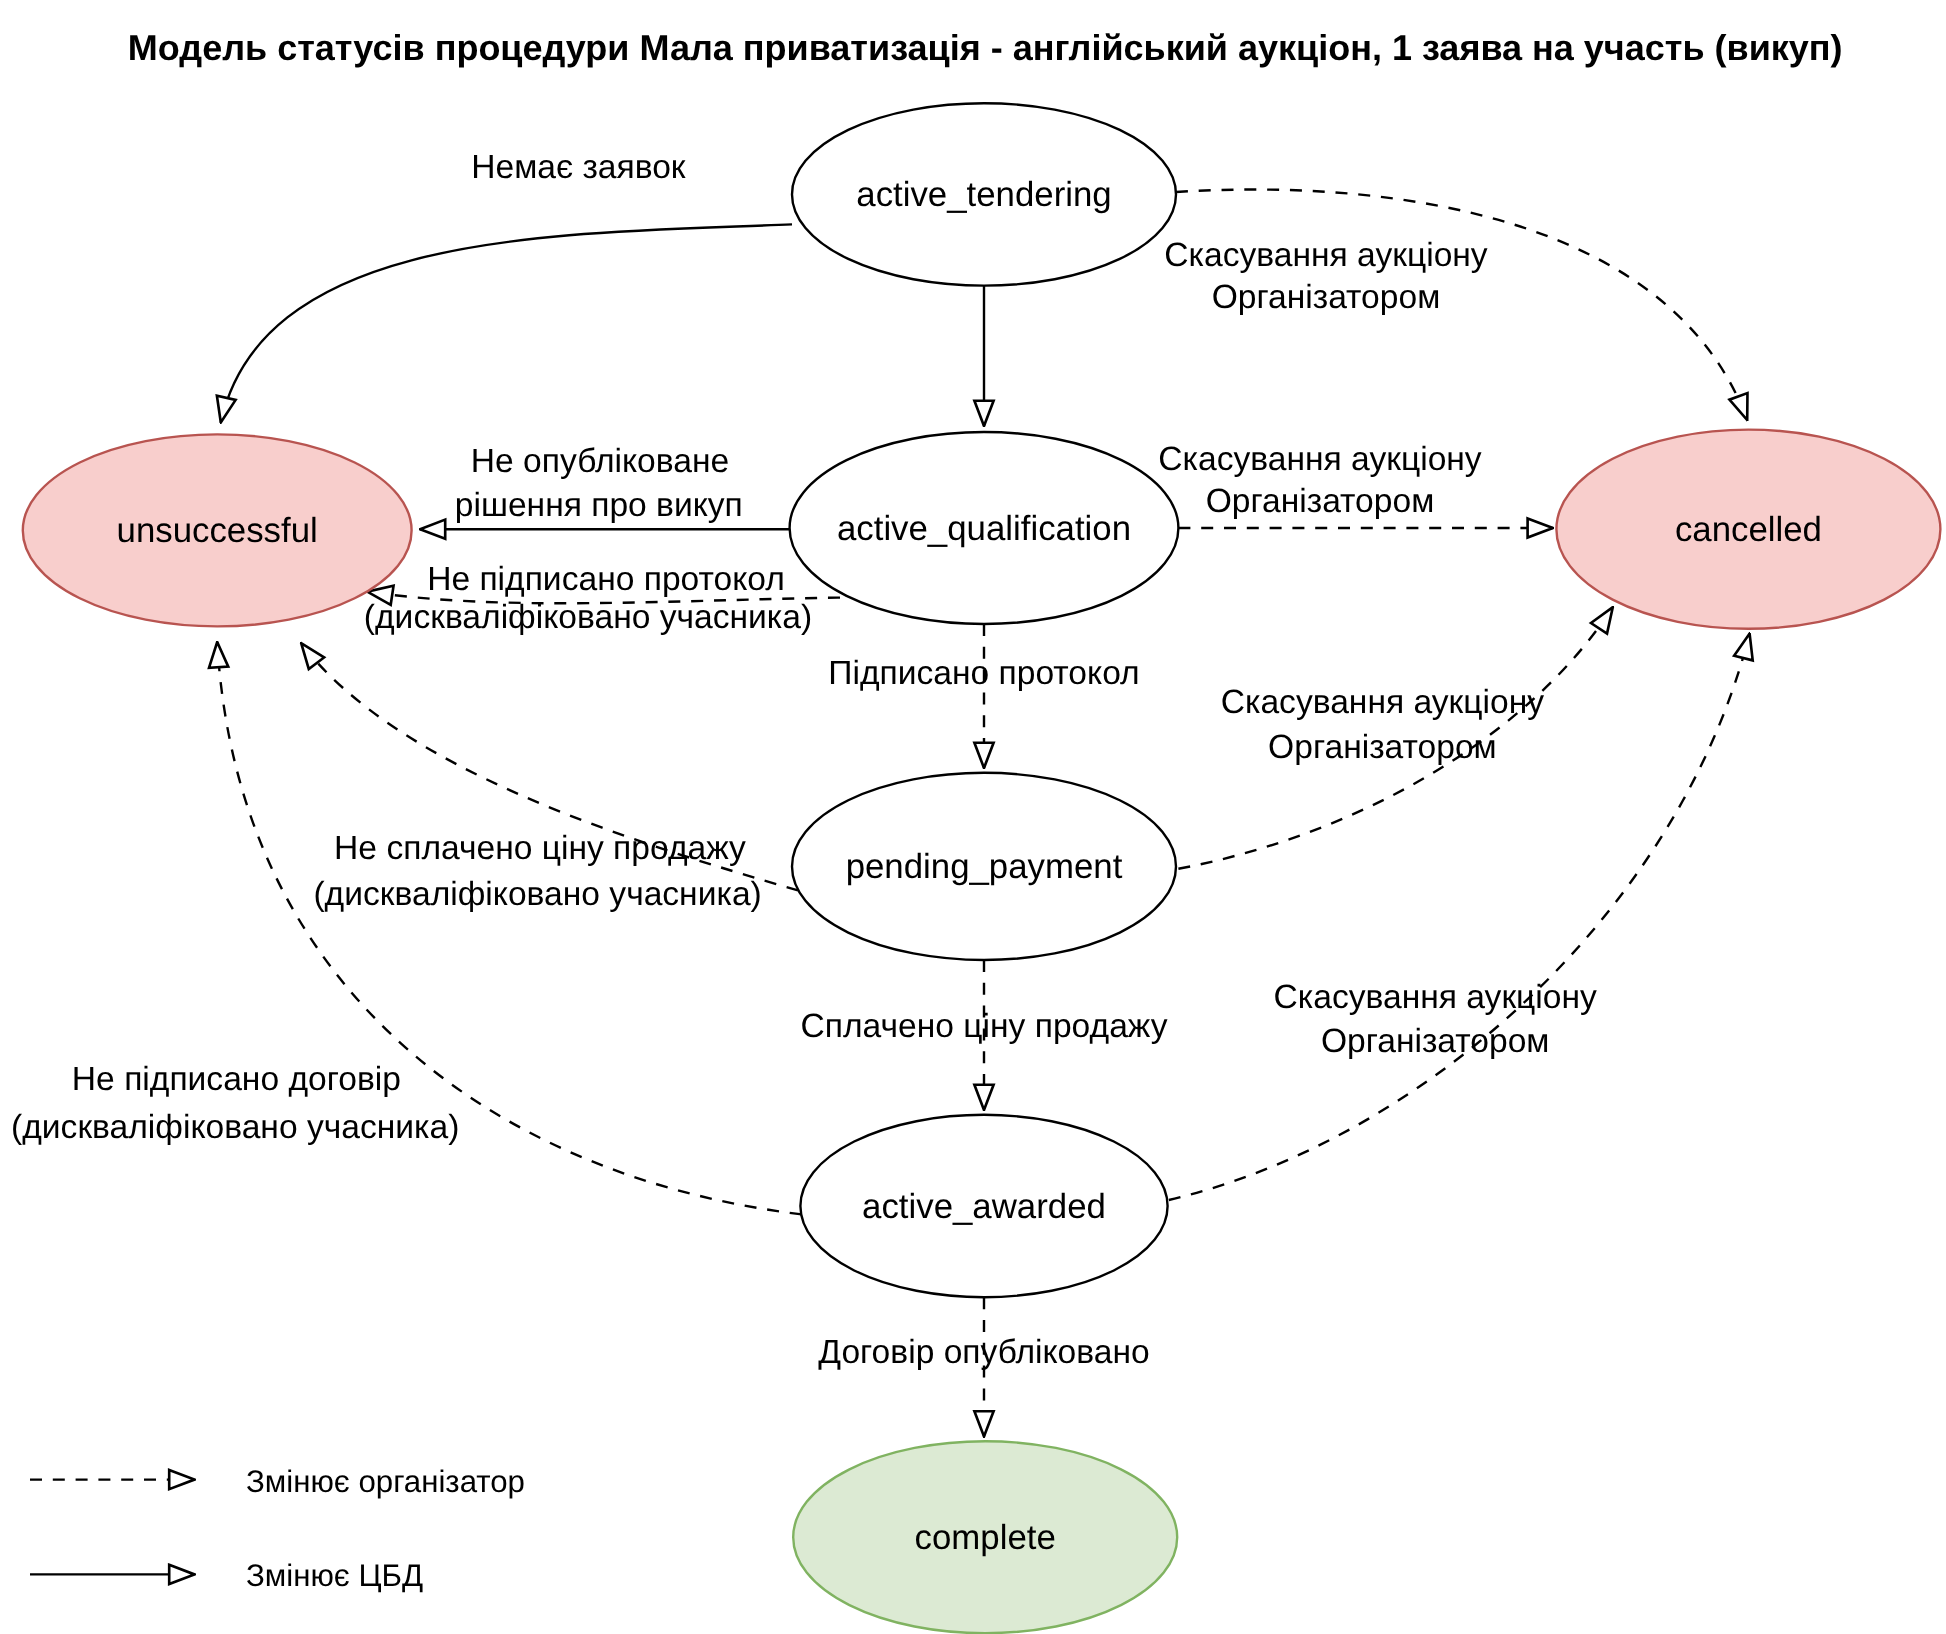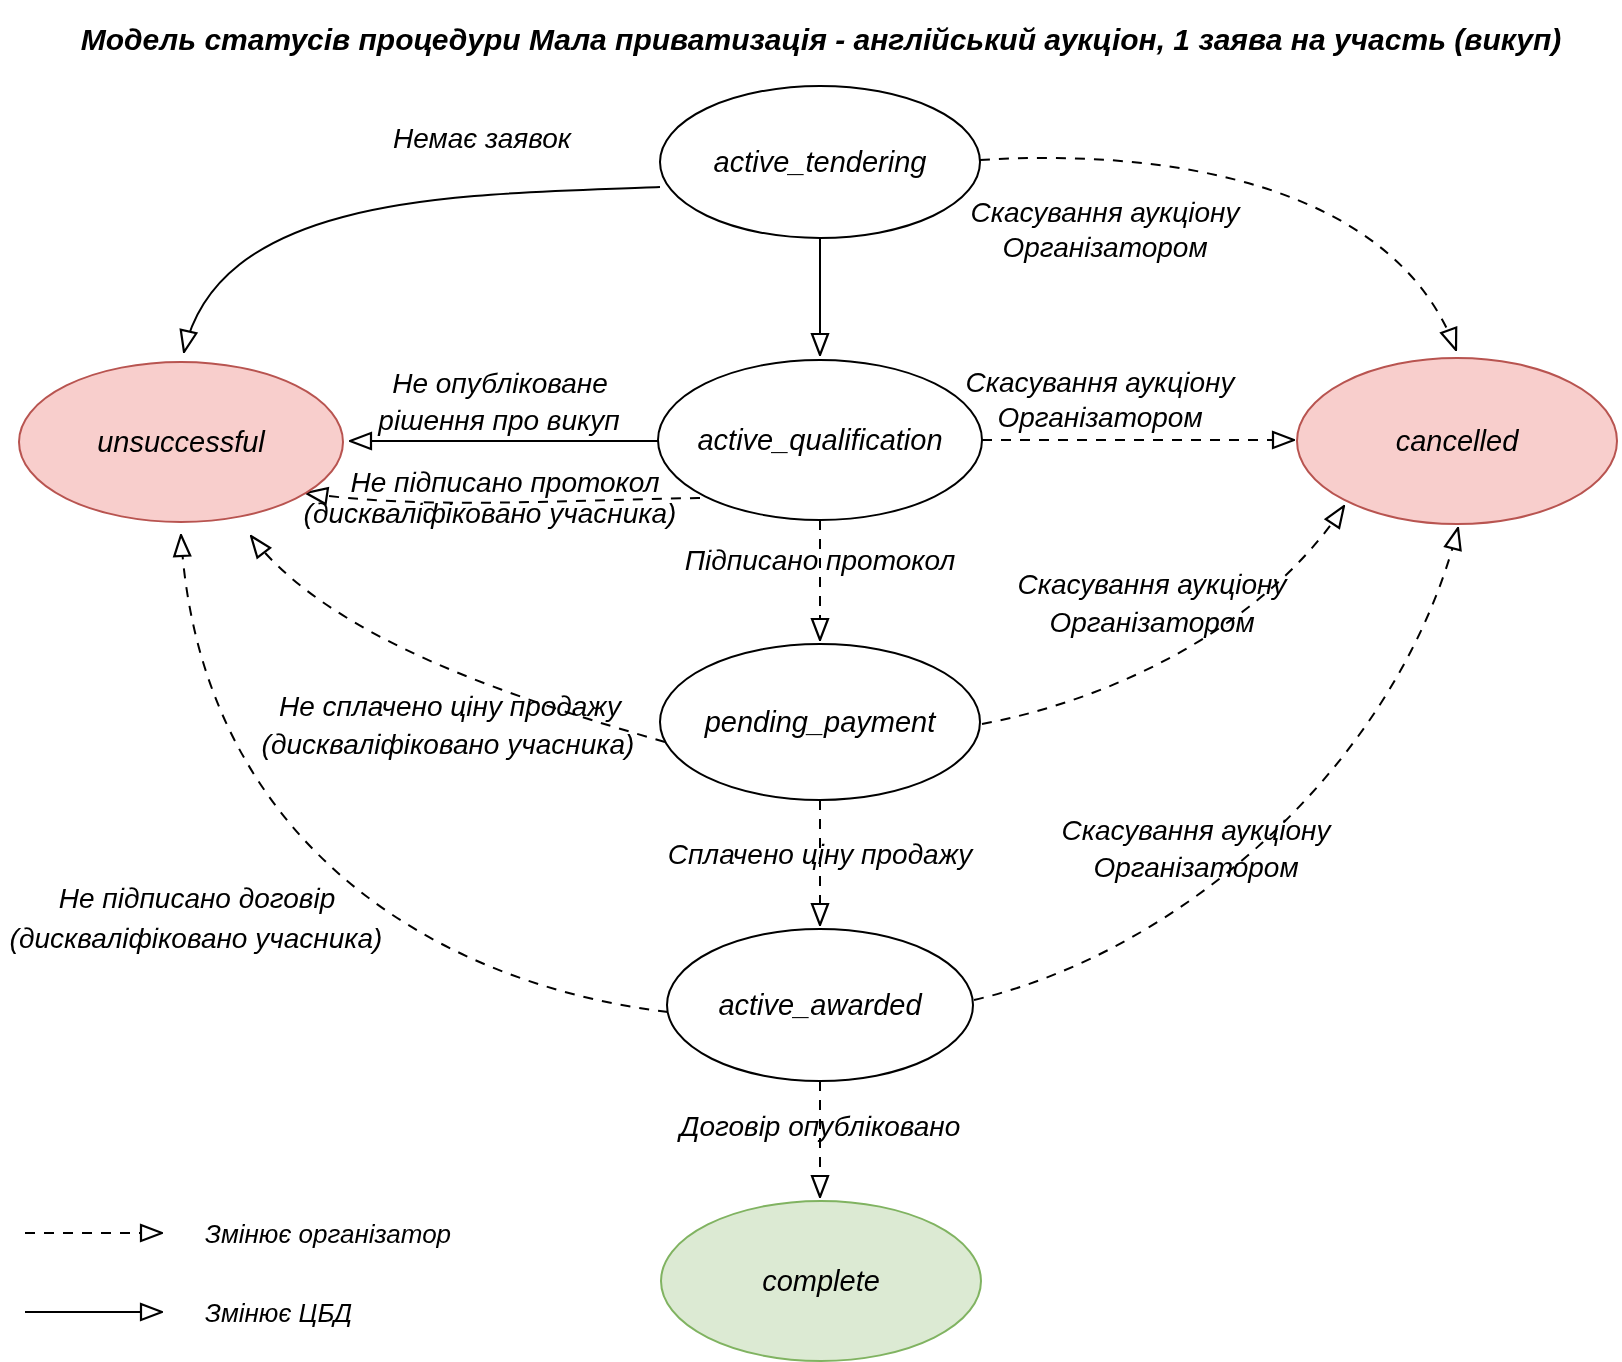--- a/index.html
+++ b/index.html
@@ -5,21 +5,20 @@
   html, body {
     margin: 0;
     padding: 0;
     background: #ffffff;
   }
   .canvas {
     width: 1490px;
     height: 1362px;
     position: relative;
     background: #ffffff;
-    font-style: italic;
   }
   svg text {
     font-family: "Liberation Sans", sans-serif;
     fill: #000000;
   }
   .title-text {
     font-size: 30px;
     font-weight: bold;
     text-anchor: middle;
   }

